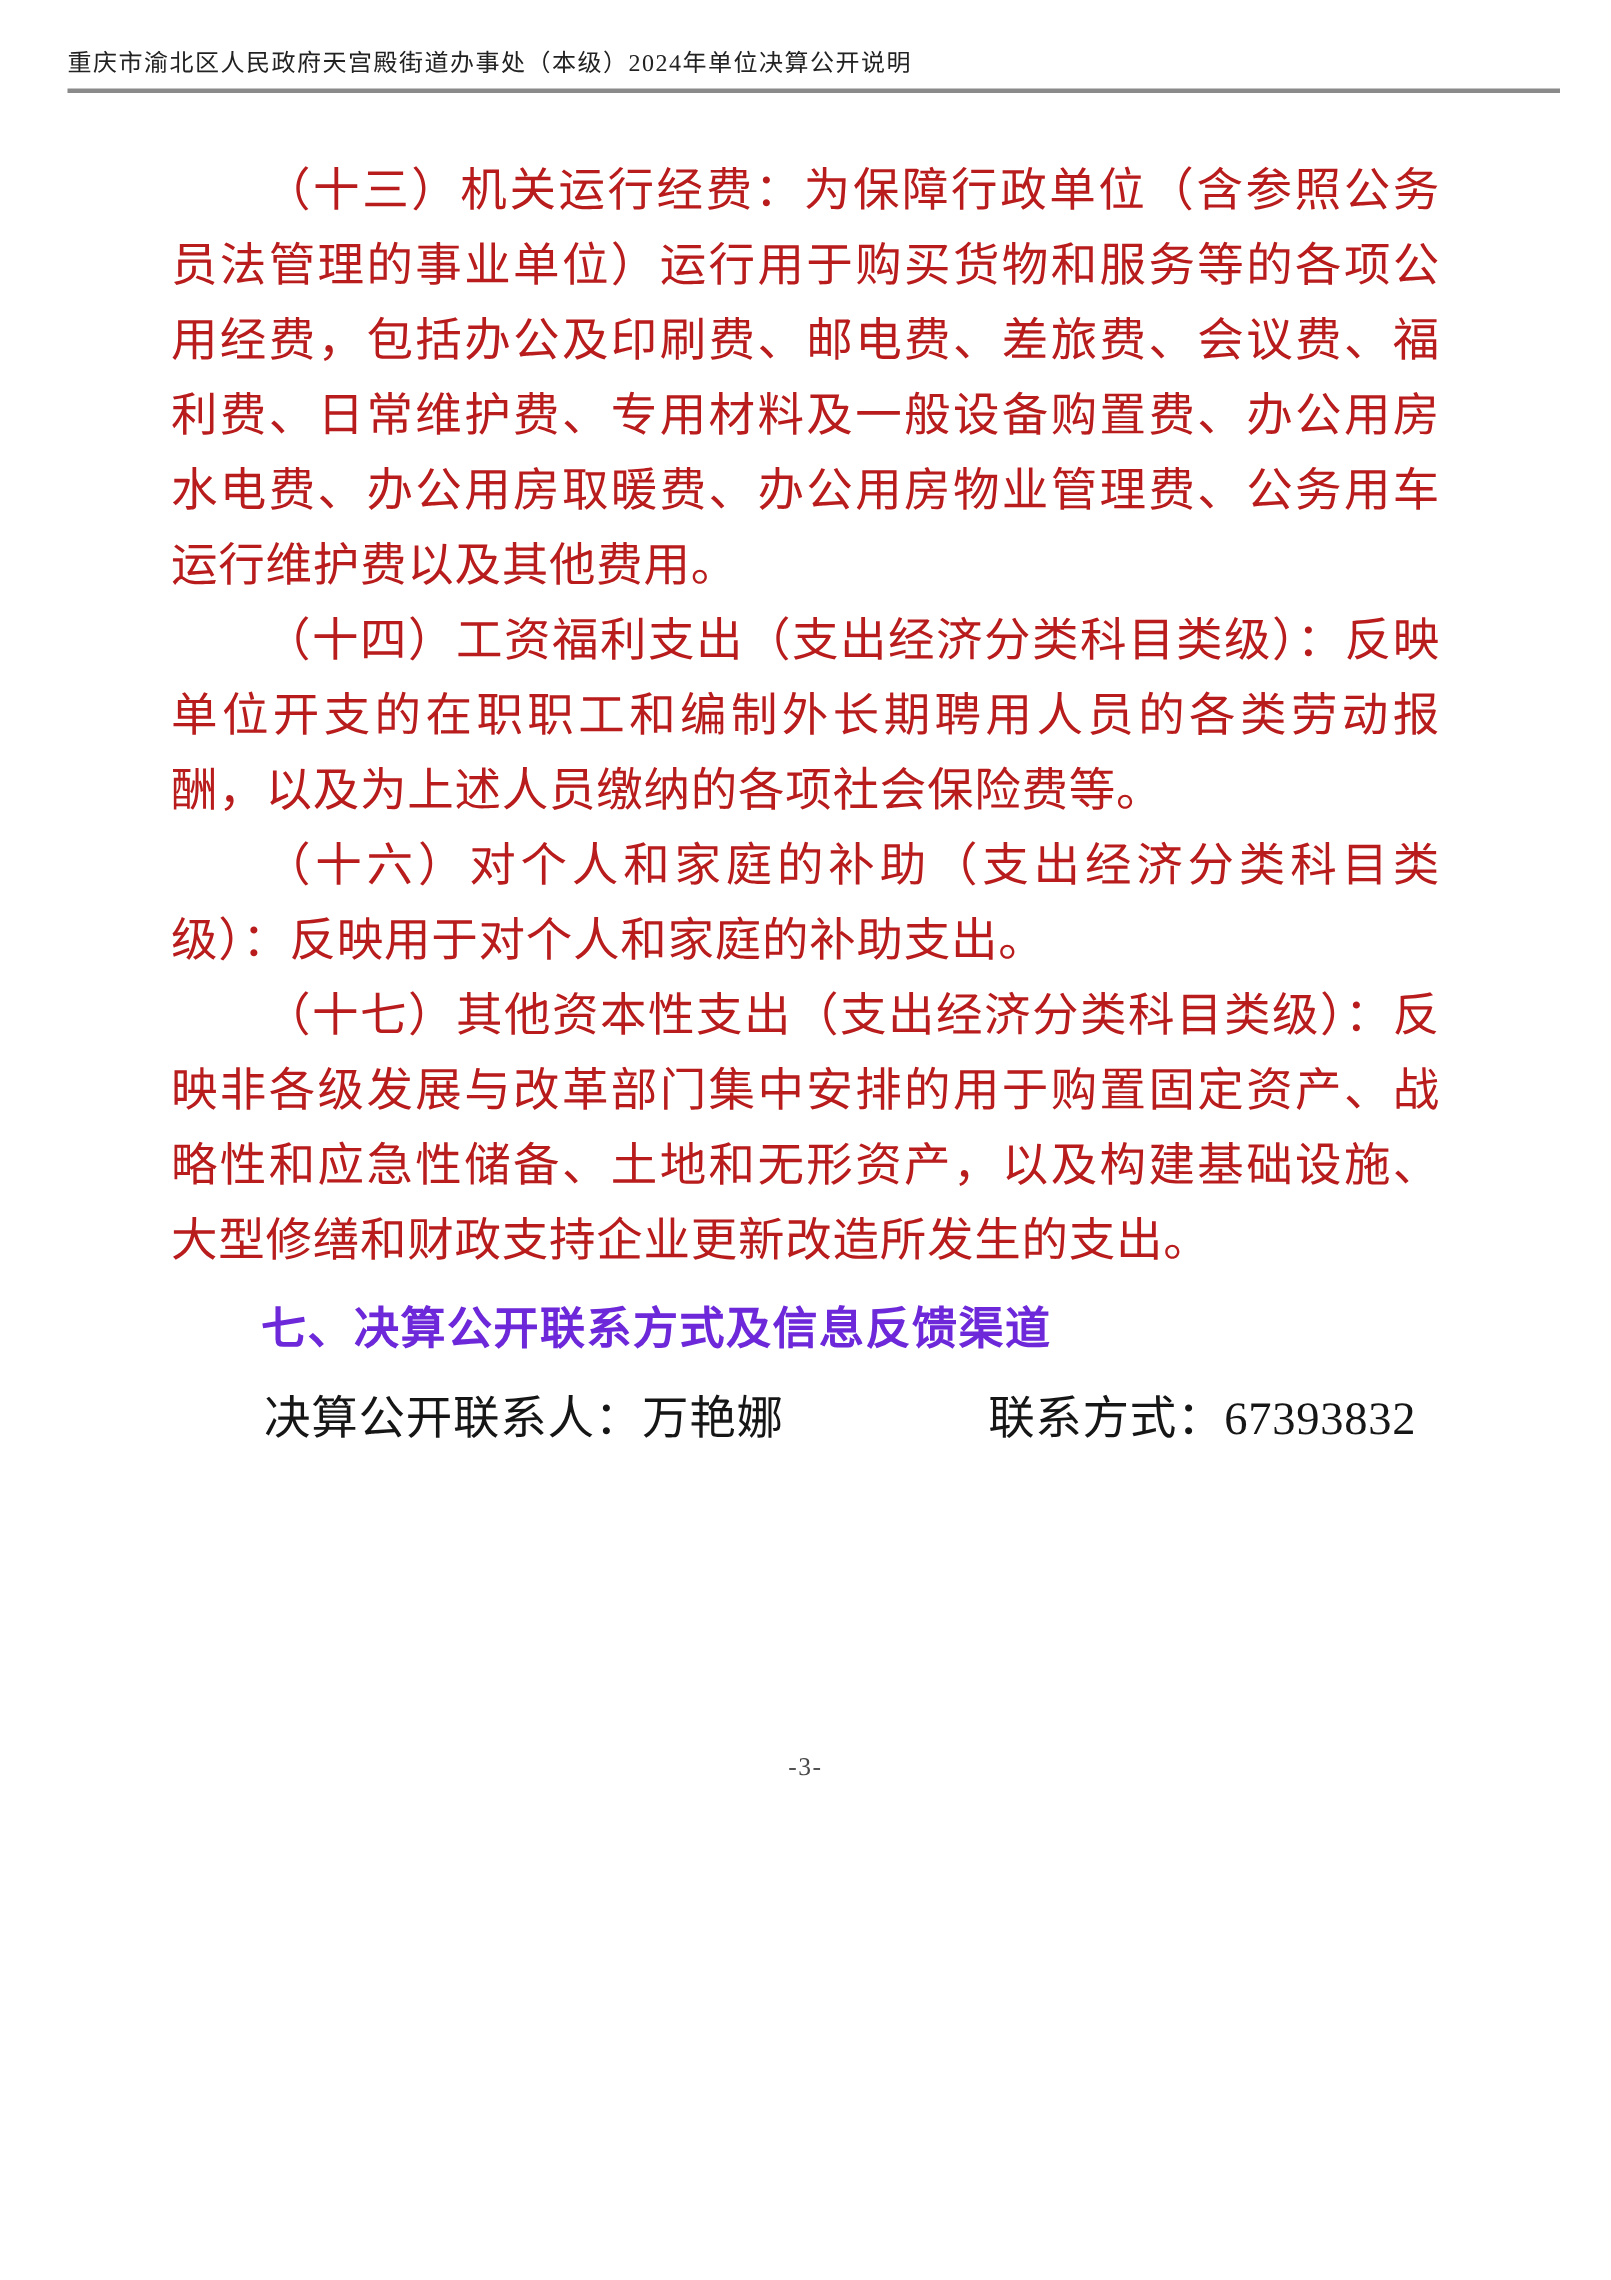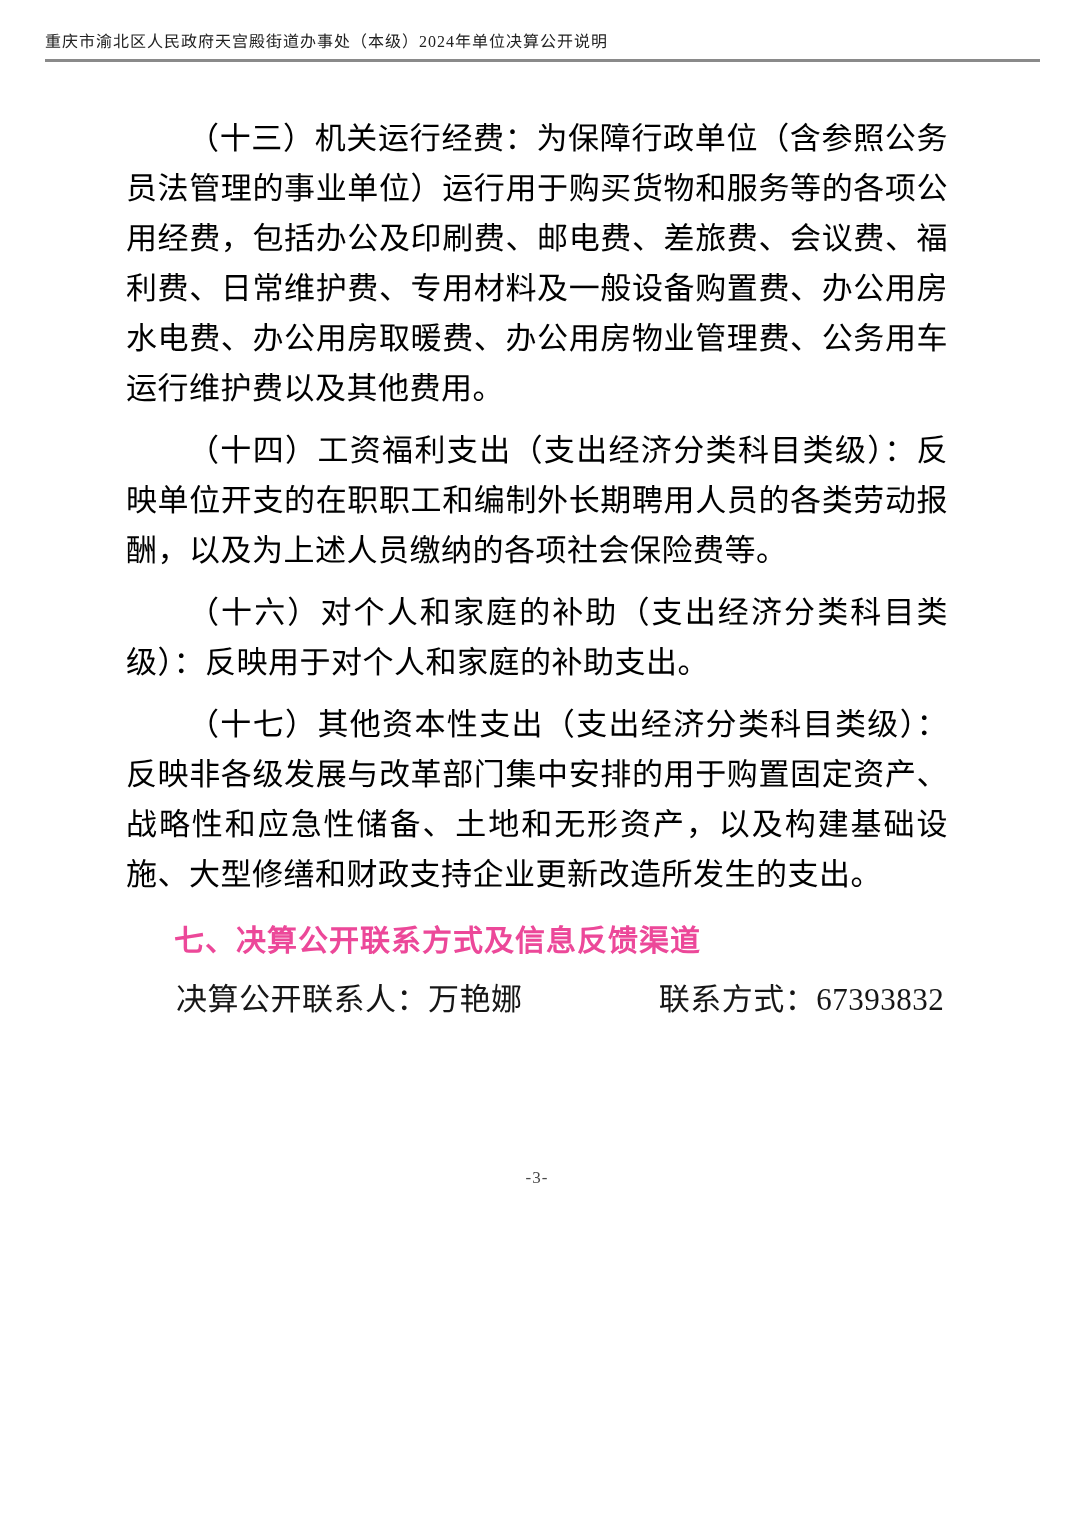--- a/index.html
+++ b/index.html
@@ -33,36 +33,36 @@
     white-space: nowrap;
   }
   
   .content {
     position: absolute;
     top: 102px;
     left: 114px;
     width: 846px;
   }
   .body-para {
-    margin: 12px;
+    margin: 0;
     font-size: 31px;
     line-height: 50px;
     text-indent: 2em;
     text-align: justify;
     letter-spacing: 0.5px;
-    color: #000000;
+    color: #b91c1c;
   }
   .section-heading {
     margin: 6px 0 0 0;
     font-family: "Liberation Sans", "DejaVu Sans", sans-serif;
     font-weight: bold;
     font-size: 30px;
     line-height: 58px;
     text-indent: 2em;
-    color: #ec4899;
+    color: #6d28d9;
     letter-spacing: 1px;
   }
   .contact-line {
     margin: 2px 0 0 0;
     font-size: 31px;
     line-height: 56px;
     text-indent: 2em;
     letter-spacing: 0.5px;
     color: #161616;
     white-space: nowrap;

